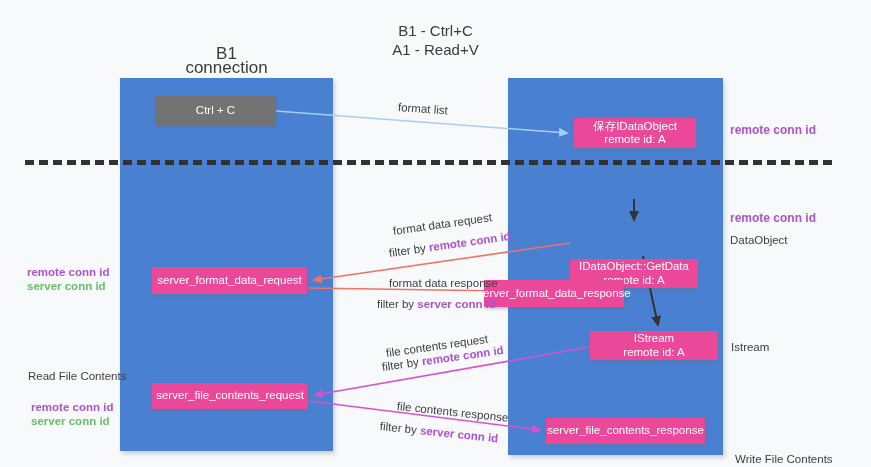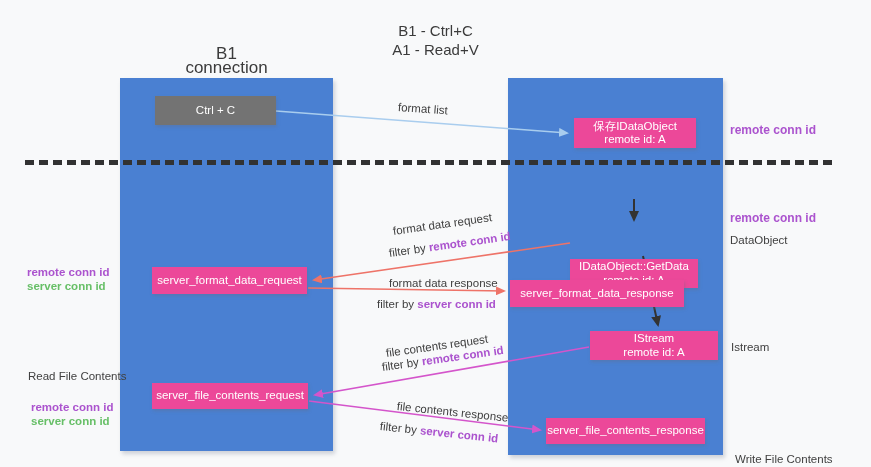--- a/index.html
+++ b/index.html
@@ -81,21 +81,21 @@
 
   <div class="node orange" style="left:570px;top:227px;width:128px;height:29px;margin-top:32px;">
     <span>IDataObject::GetData</span>
     <span>remote id: A</span>
   </div>
 
   <div class="node orange" style="left:152px;top:267px;width:155px;height:27px;">
     <span>server_format_data_request</span>
   </div>
 
-  <div class="node orange" style="left:510px;top:280px;width:174px;height:27px;">
+  <div class="node orange" style="left:484px;top:280px;width:140px;height:27px;">
     <span>server_format_data_response</span>
   </div>
 
   <div class="node orange" style="left:590px;top:331px;width:128px;height:29px;">
     <span>IStream</span>
     <span>remote id: A</span>
   </div>
 
   <div class="node orange" style="left:152px;top:383px;width:156px;height:26px;">
     <span>server_file_contents_request</span>

